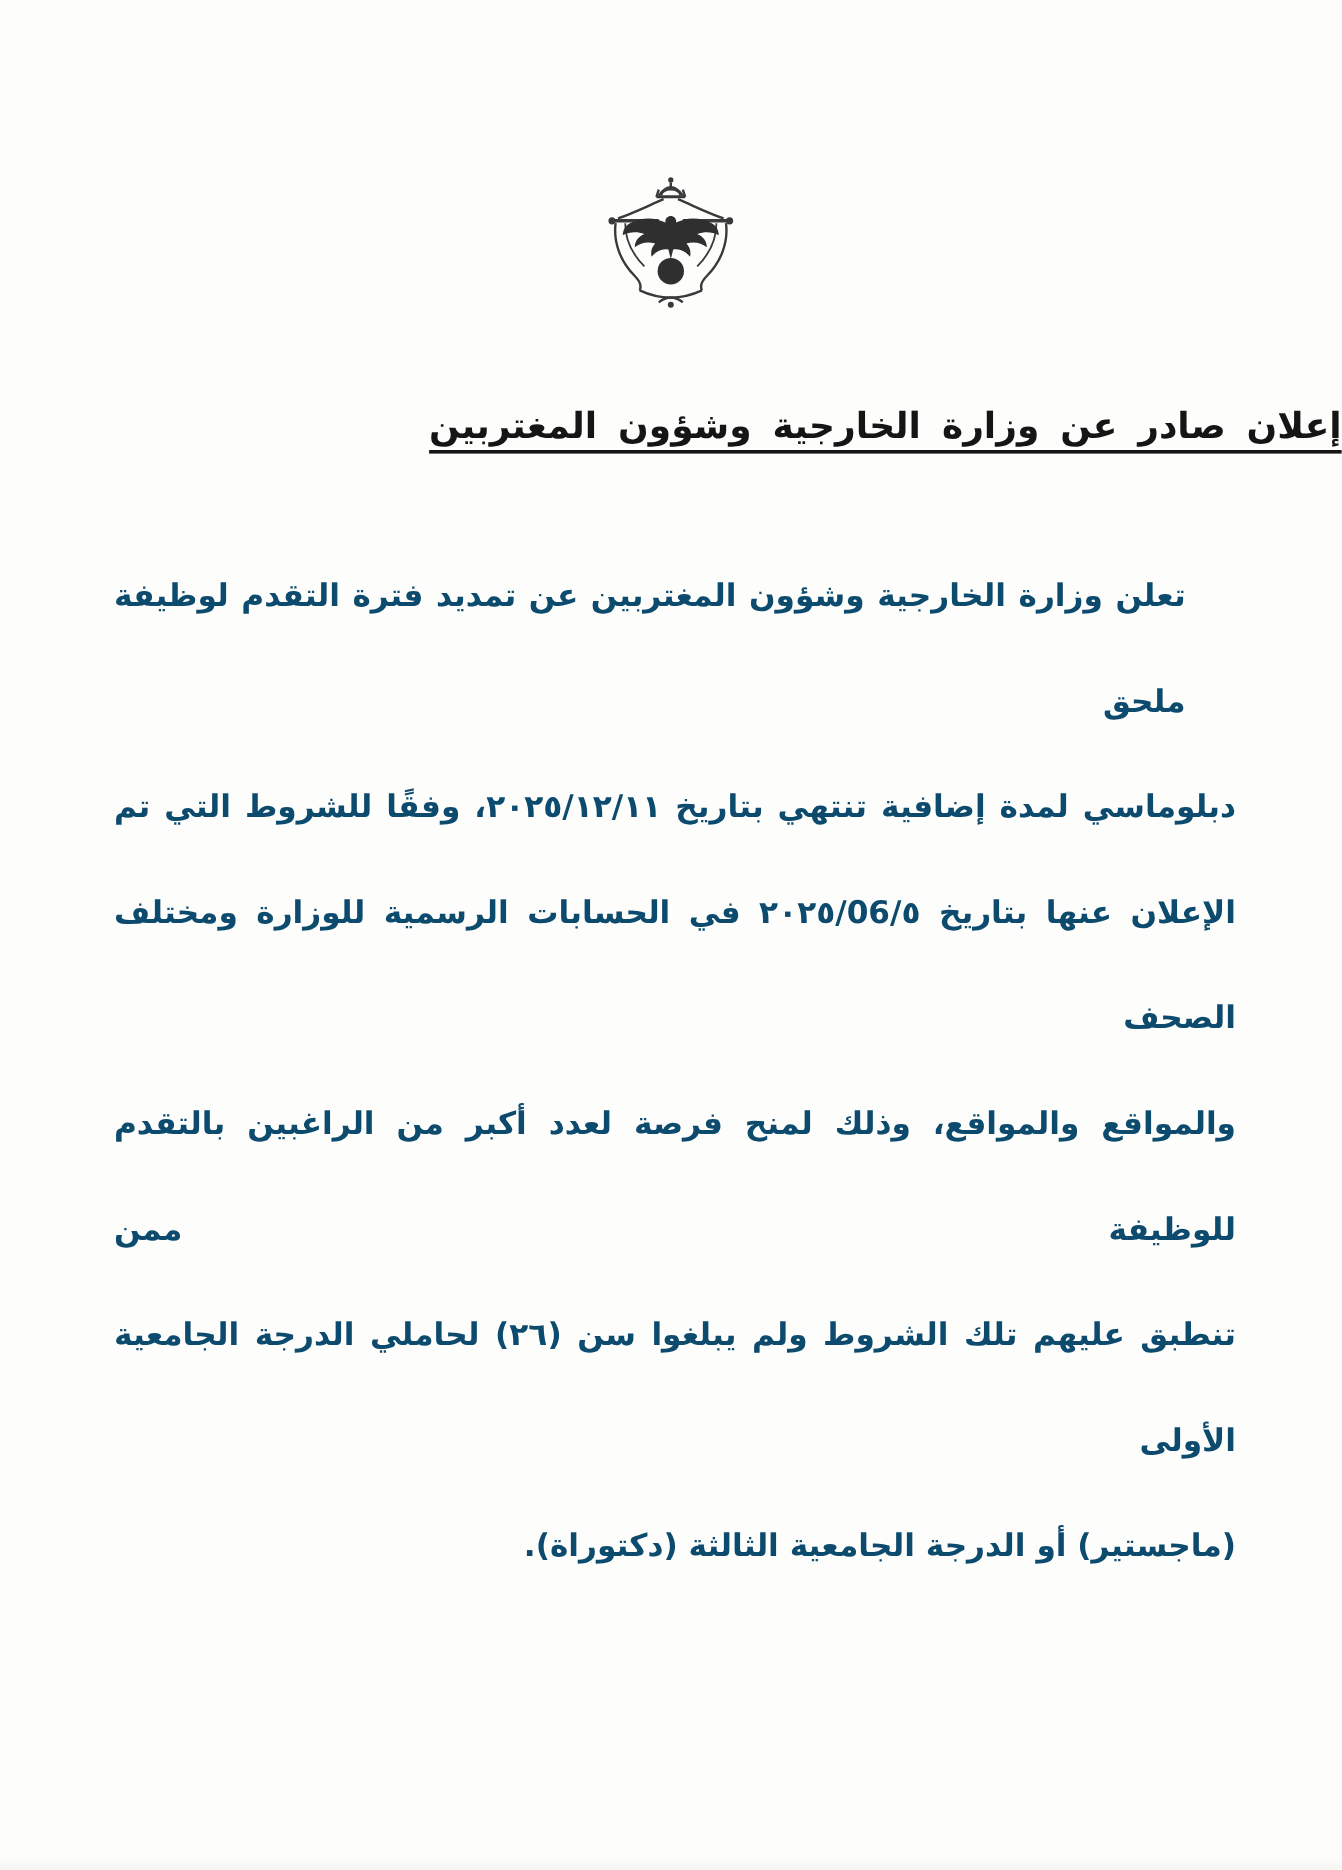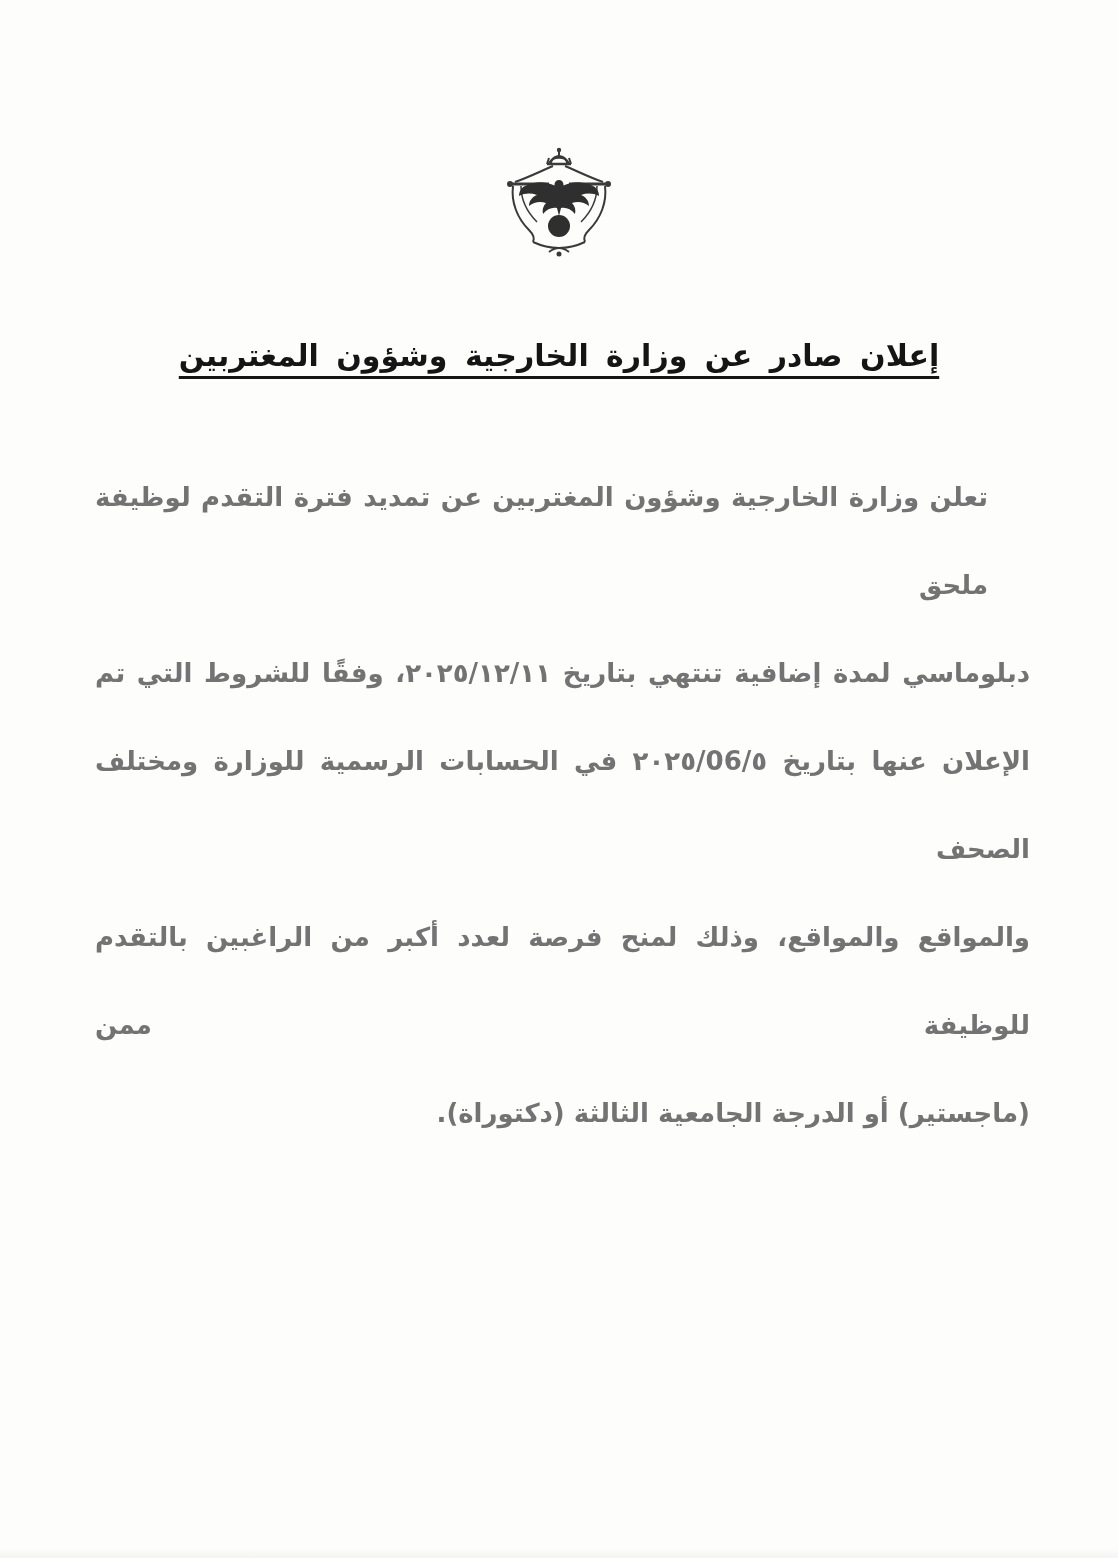--- a/index.html
+++ b/index.html
@@ -25,35 +25,34 @@
     direction: rtl;
     text-align: center;
     font-size: 23px;
     font-weight: 700;
     letter-spacing: 0.5px;
   }
 
   .title {
     margin-top: 74px;
     direction: rtl;
-    text-align: center;
     font-size: 30px;
     font-weight: 700;
     word-spacing: 7px;
     text-decoration: underline;
     text-decoration-thickness: 3px;
     text-underline-offset: 10px;
   }
 
   .body-text {
     margin: 80px 88px 0 95px;
     direction: rtl;
     font-size: 26px;
     font-weight: 700;
-    color: #737373;
+    color: #0c4a6e;
   }
   .line {
     line-height: 88px;
     text-align: justify;
     text-align-last: justify;
     white-space: normal;
   }
   .line.first { padding-right: 42px; }
   .line.last  { text-align-last: right; }
 
@@ -103,18 +102,19 @@
   </div>
 
 
   <div class="title" dir="rtl">إعلان صادر عن وزارة الخارجية وشؤون المغتربين</div>
 
   <div class="body-text">
     <div class="line first" dir="rtl">تعلن وزارة الخارجية وشؤون المغتربين عن تمديد فترة التقدم لوظيفة ملحق</div>
     <div class="line" dir="rtl">دبلوماسي لمدة إضافية تنتهي بتاريخ ٢٠٢٥/١٢/١١، وفقًا للشروط التي تم</div>
     <div class="line" dir="rtl">الإعلان عنها بتاريخ ٢٠٢٥/06/٥ في الحسابات الرسمية للوزارة ومختلف الصحف</div>
     <div class="line" dir="rtl">والمواقع والمواقع، وذلك لمنح فرصة لعدد أكبر من الراغبين بالتقدم للوظيفة ممن</div>
+    <div class="line" dir="rtl">تنطبق عليهم تلك الشروط ولم يبلغوا سن (٢٦) لحاملي الدرجة الجامعية الأولى</div>
     <div class="line last" dir="rtl">(ماجستير) أو الدرجة الجامعية الثالثة (دكتوراة).</div>
   </div>
 
   <div class="scan-noise"></div>
 
 </div>
 
 </body></html>

